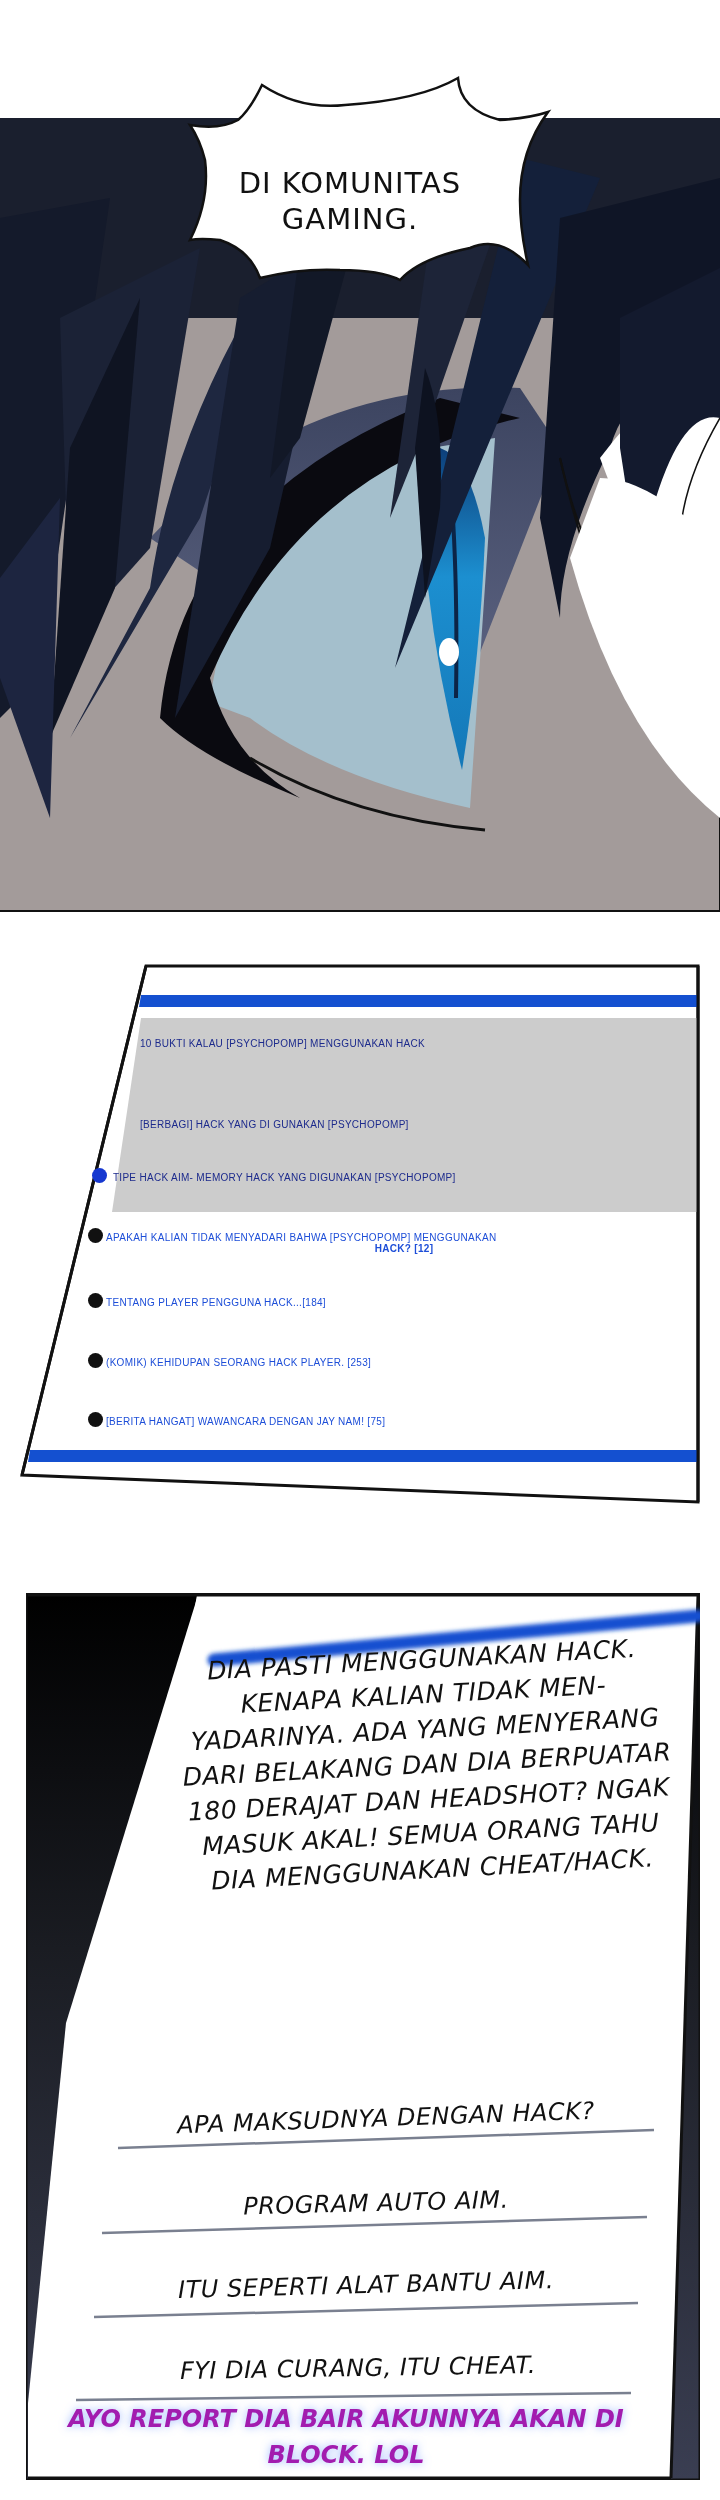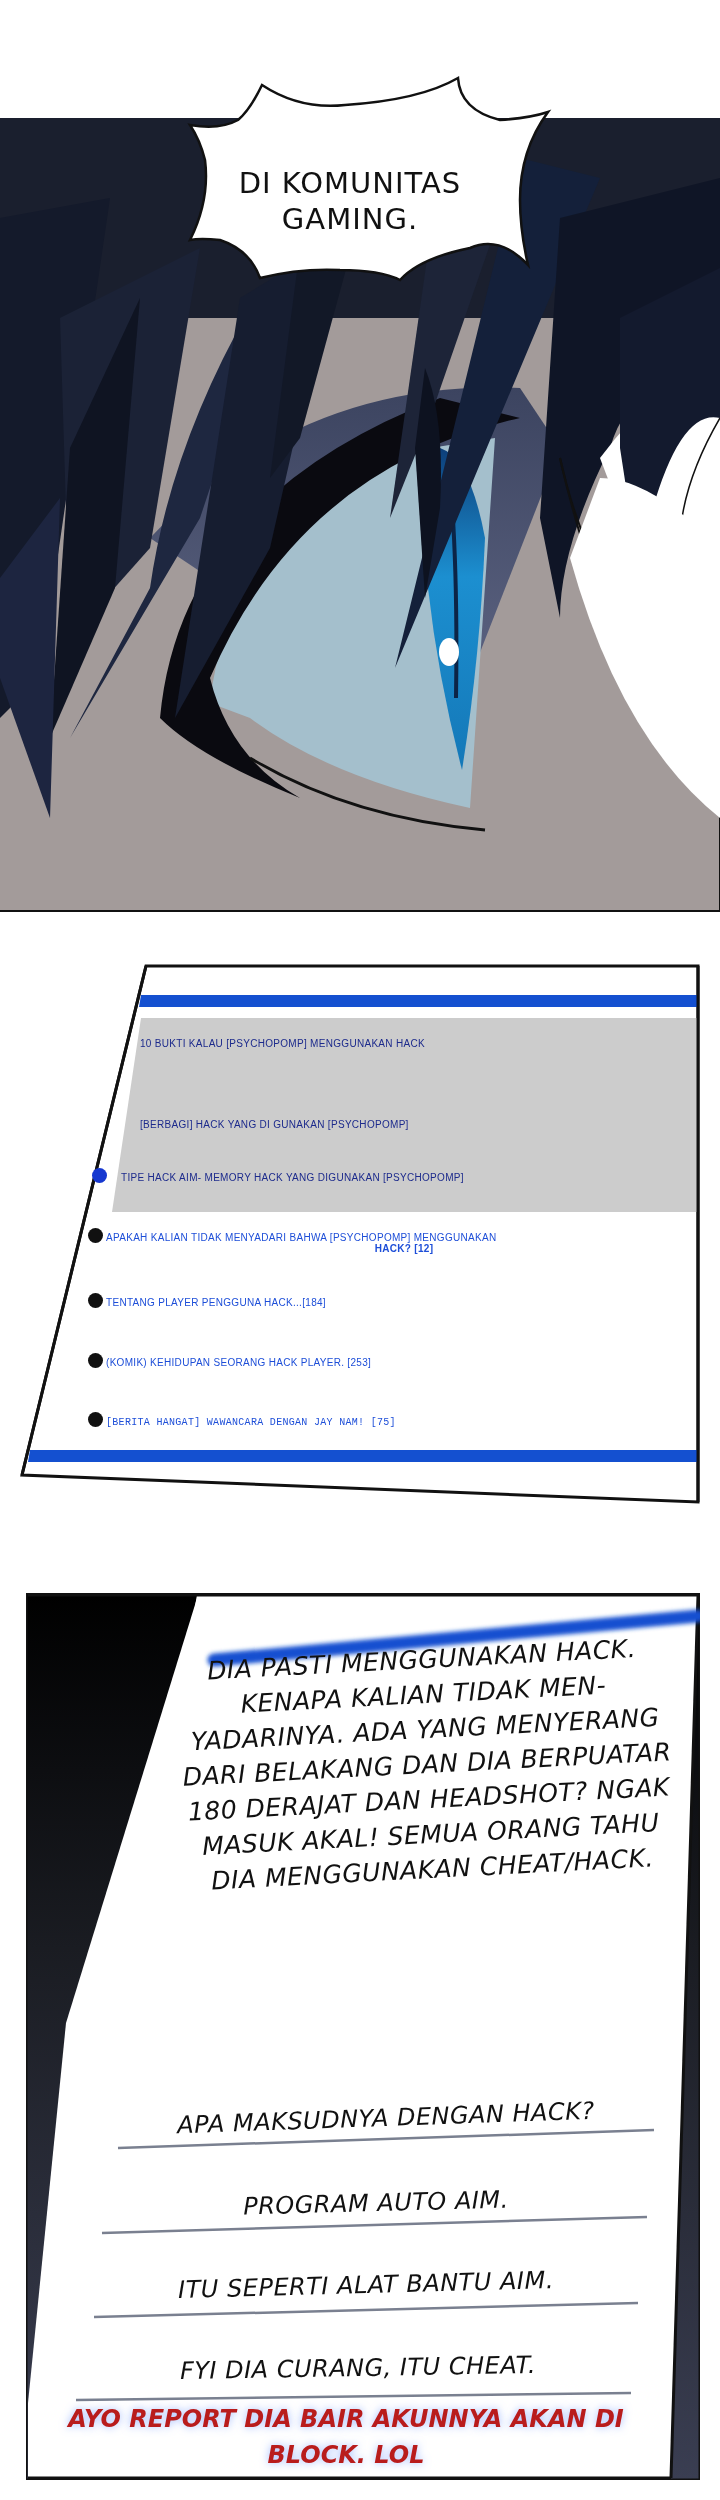--- a/index.html
+++ b/index.html
@@ -28,21 +28,21 @@
   .bullet.blue { background:#1638d0; }
 
   
   #panel3 { left:26px; top:1593px; width:674px; height:887px; }
   #panel3 svg { position:absolute; left:0; top:0; }
   .chat-block { position:absolute; font-family:"DejaVu Sans", sans-serif; font-style:italic;
                 text-align:center; color:#111; }
   .post-text { left:150px; top:62px; width:490px; font-size:25px; line-height:35px;
                transform:rotate(-3deg); transform-origin:left top; letter-spacing:0.5px; }
   .reply { font-size:24px; line-height:30px; letter-spacing:0.5px; }
-  .report { color:#b91c1c; font-weight:bold; font-size:24px; line-height:36px;
+  .report { color:#a21caf; font-weight:bold; font-size:24px; line-height:36px;
             text-shadow:0 0 8px rgba(80,130,255,0.55); }
 </style>
 </head>
 <body>
 
 <div id="panel1" class="abs">
   <svg width="720" height="792" viewBox="0 0 720 792">
     <defs>
       <linearGradient id="irisG" x1="0" y1="0" x2="0" y2="1">
         <stop offset="0" stop-color="#0d3f7a"></stop>
@@ -120,34 +120,34 @@
   </svg>
 
   <div class="forum-item hl" style="left:140px; top:78px;">
     <span>10 BUKTI KALAU [PSYCHOPOMP] MENGGUNAKAN HACK</span>
   </div>
   <div class="forum-item hl" style="left:140px; top:144px;margin-top:15px;">
     <span>[BERBAGI] HACK YANG DI GUNAKAN [PSYCHOPOMP]</span>
   </div>
   <div class="forum-item hl" style="left:92px; top:208px;">
     <span class="bullet blue"></span>
-    <span style="margin-left:8px;">TIPE HACK AIM- MEMORY HACK YANG DIGUNAKAN [PSYCHOPOMP]</span>
+    <span style="margin-left:0;">TIPE HACK AIM- MEMORY HACK YANG DIGUNAKAN [PSYCHOPOMP]</span>
   </div>
 
   <div class="forum-item plain" style="left:88px; top:268px; width:612px;">
     <span class="bullet"></span><span>APAKAH KALIAN TIDAK MENYADARI BAHWA [PSYCHOPOMP] MENGGUNAKAN</span>
     <div style="text-align:center; padding-left:20px;font-weight:bold;">HACK? [12]</div>
   </div>
   <div class="forum-item plain" style="left:88px; top:333px;">
     <span class="bullet"></span><span>TENTANG PLAYER PENGGUNA HACK...[184]</span>
   </div>
   <div class="forum-item plain" style="left:88px; top:393px;">
     <span class="bullet"></span><span>(KOMIK) KEHIDUPAN SEORANG HACK PLAYER. [253]</span>
   </div>
-  <div class="forum-item plain" style="left:88px; top:452px;font-family:Liberation Mono, monospace;">
+  <div class="forum-item plain" style="left:88px; top:452px;">
     <span class="bullet"></span><span>[BERITA HANGAT] WAWANCARA DENGAN JAY NAM! [75]</span>
   </div>
 </div>
 
 <div id="panel3" class="abs">
   <svg width="674" height="887" viewBox="0 0 674 887">
     <defs>
       <linearGradient id="darkStrip" x1="0" y1="0" x2="0" y2="1">
         <stop offset="0" stop-color="#000000"></stop>
         <stop offset="0.4" stop-color="#1a1c22"></stop>

